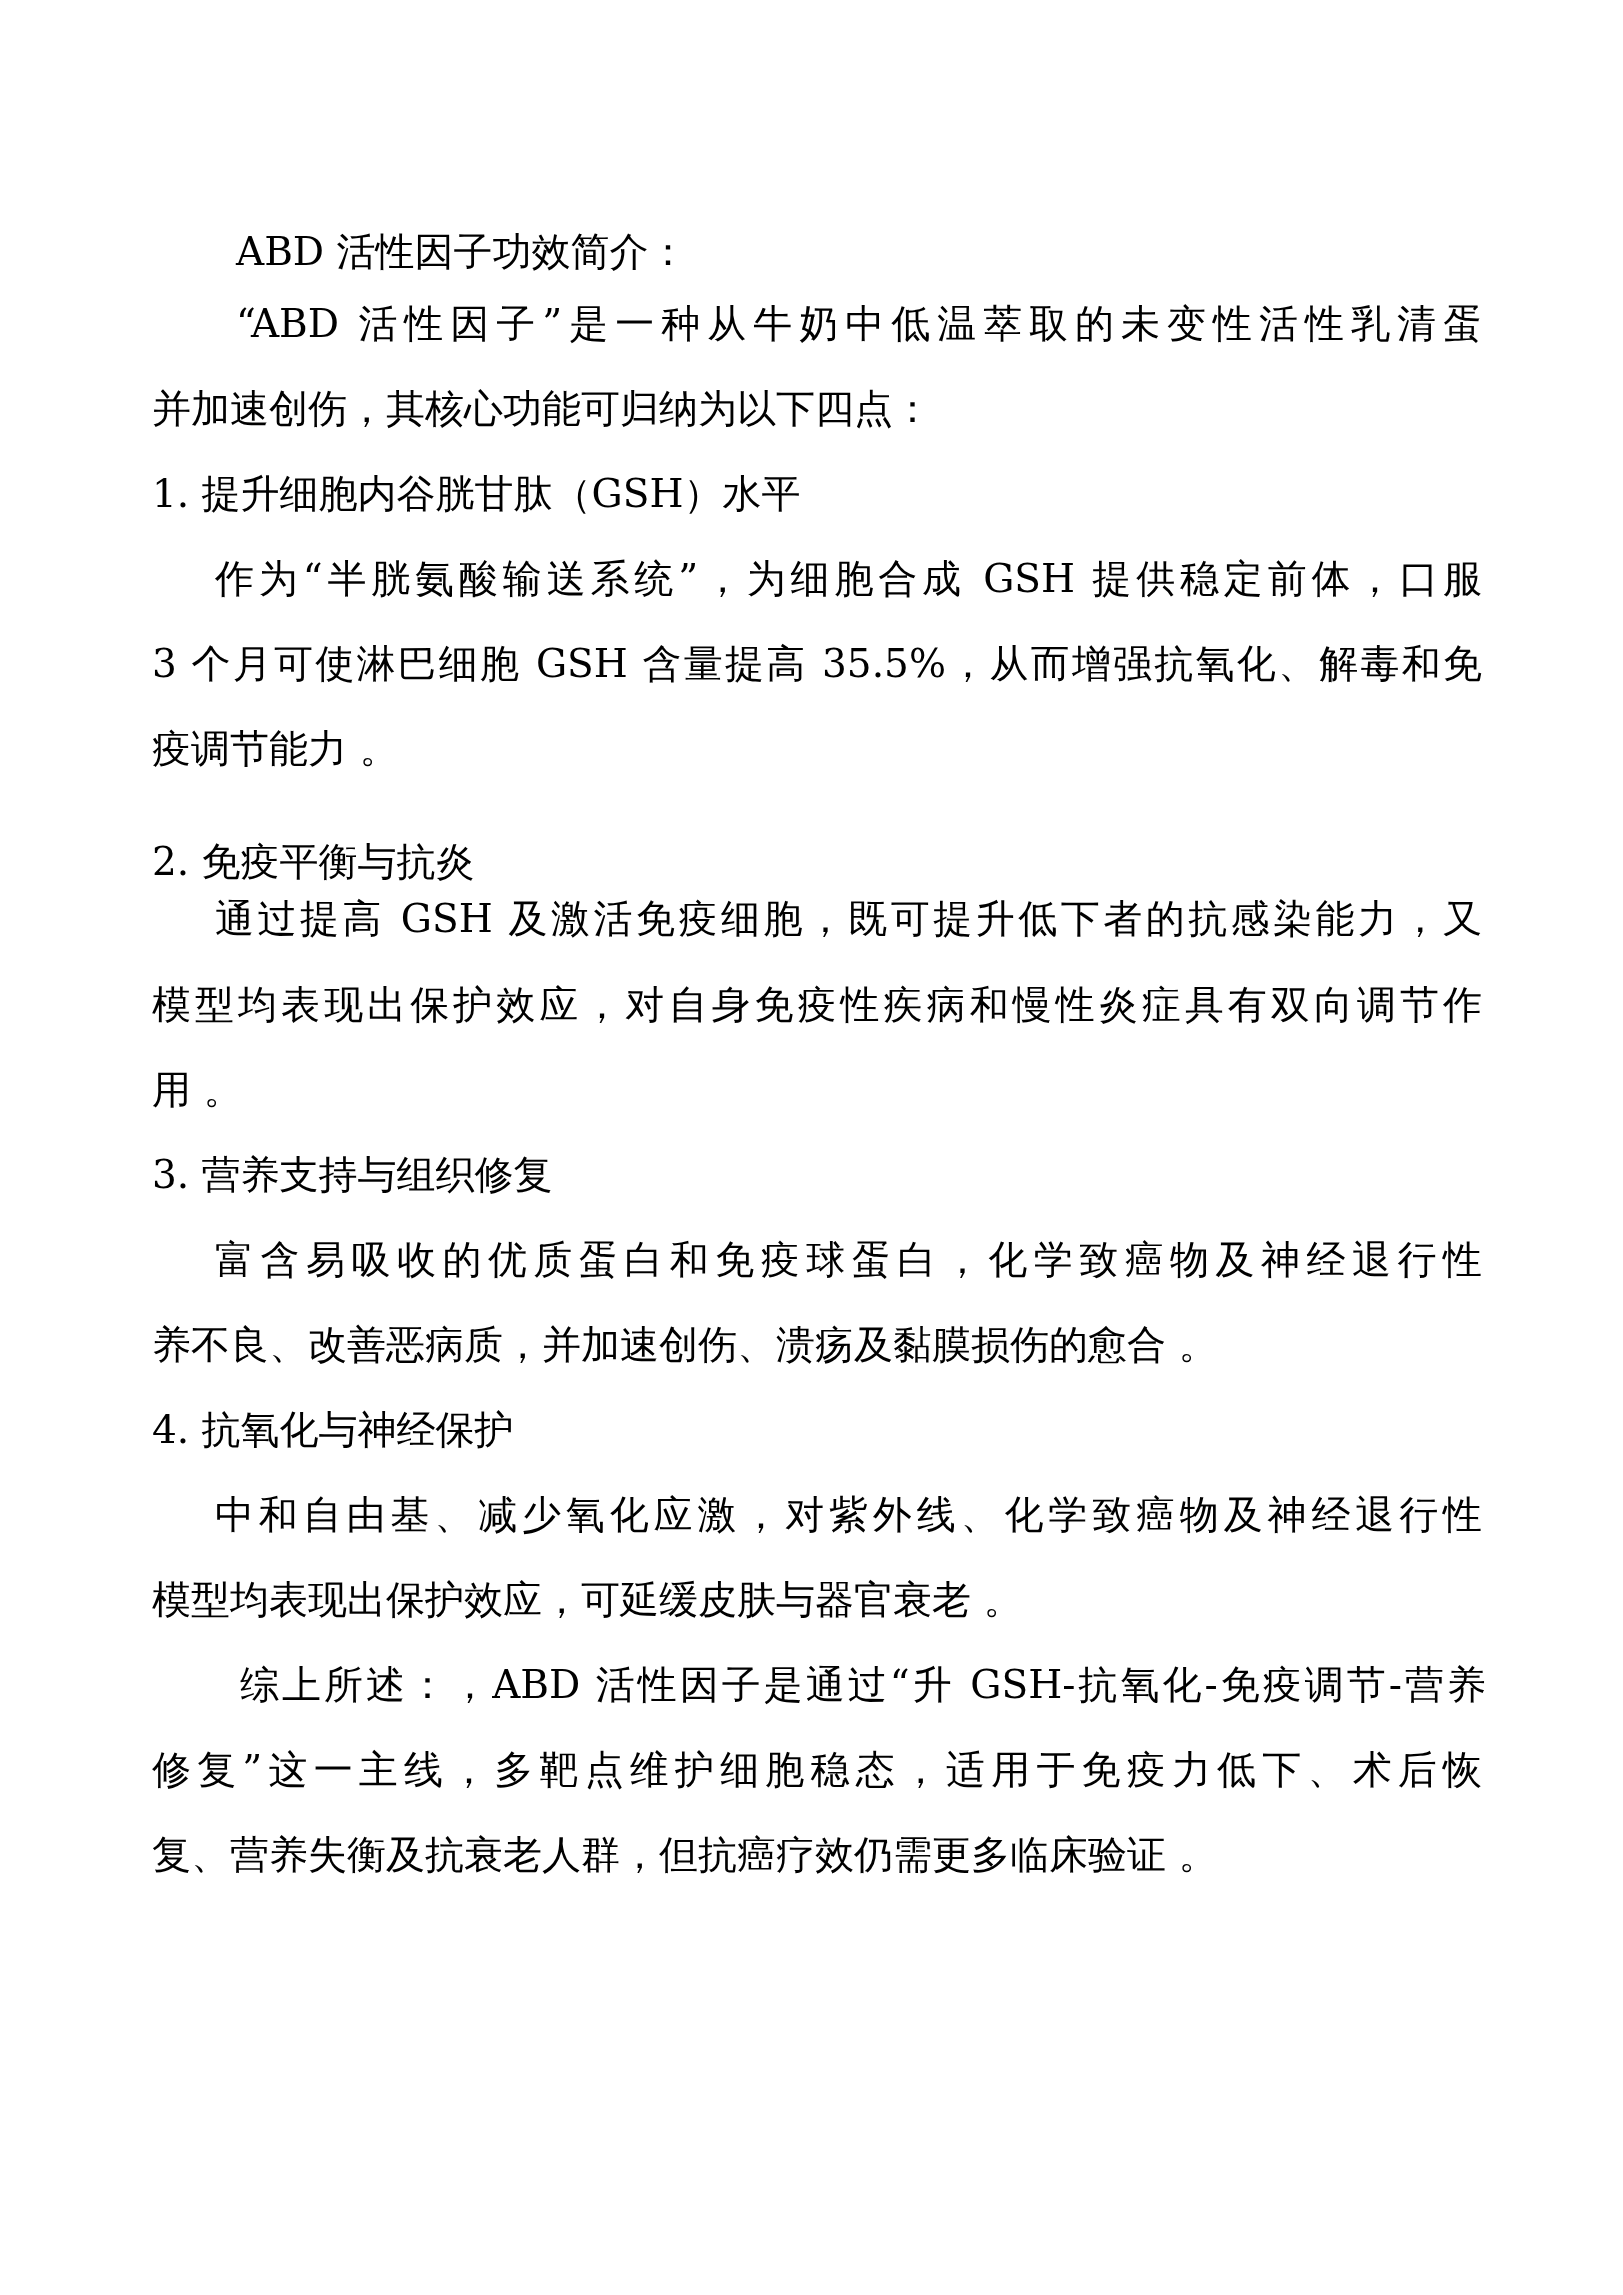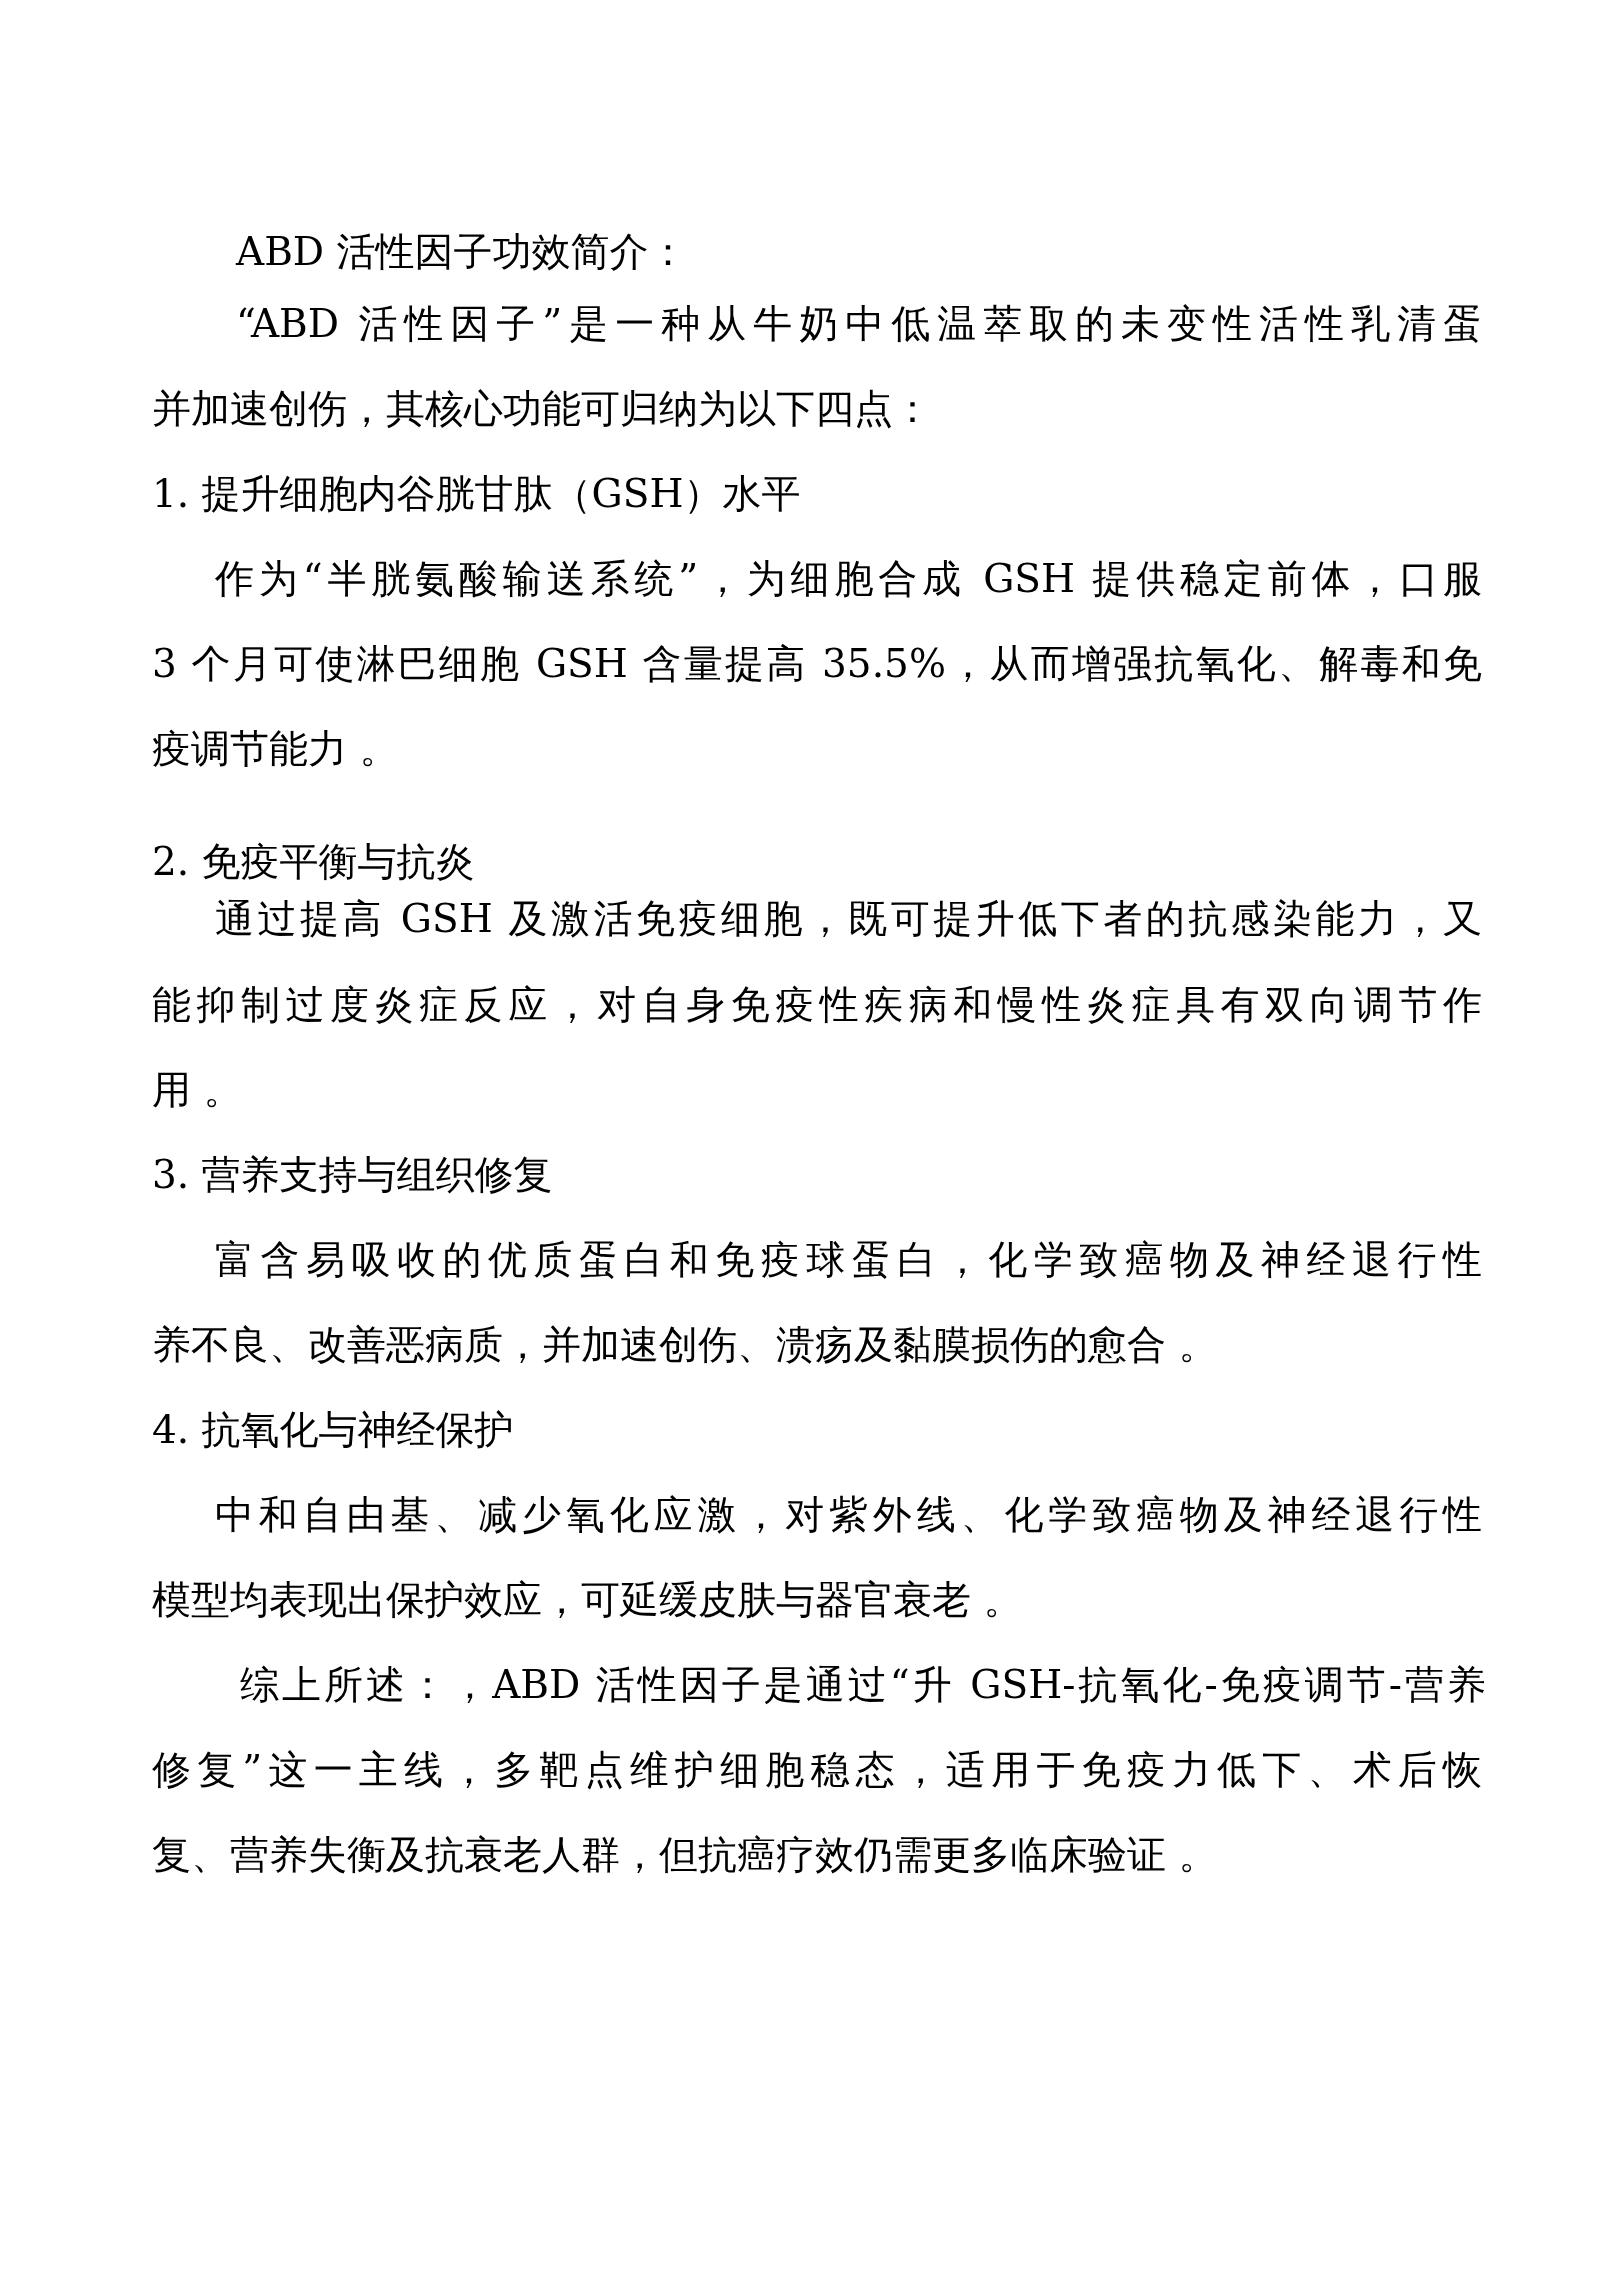--- a/index.html
+++ b/index.html
@@ -36,21 +36,21 @@
   <div class="line justify" style="top:298px; left:84px; width:1246px;">“ABD 活性因子”是一种从牛奶中低温萃取的未变性活性乳清蛋</div>
   <div class="line" style="top:383px;">并加速创伤，其核心功能可归纳为以下四点：</div>
 
   <div class="line" style="top:468px;">1.  提升细胞内谷胱甘肽（GSH）水平</div>
   <div class="line justify" style="top:553px; left:63px; width:1267px;">作为“半胱氨酸输送系统”，为细胞合成 GSH 提供稳定前体，口服</div>
   <div class="line justify" style="top:638px;">3 个月可使淋巴细胞 GSH 含量提高 35.5%，从而增强抗氧化、解毒和免</div>
   <div class="line" style="top:723px;">疫调节能力 。</div>
 
   <div class="line" style="top:808px;margin-top:28px;">2.  免疫平衡与抗炎</div>
   <div class="line justify" style="top:893px; left:63px; width:1267px;">通过提高 GSH 及激活免疫细胞，既可提升低下者的抗感染能力，又</div>
-  <div class="line justify" style="top:979px;">能抑制过度炎症反应，对自身免疫性疾病和慢性炎症具有双向调节作</div>
+  <div class="line justify" style="top:979px;">模型均表现出保护效应，对自身免疫性疾病和慢性炎症具有双向调节作</div>
   <div class="line" style="top:1064px;">用 。</div>
 
   <div class="line" style="top:1149px;">3.  营养支持与组织修复</div>
   <div class="line justify" style="top:1234px; left:63px; width:1267px;">富含易吸收的优质蛋白和免疫球蛋白，化学致癌物及神经退行性</div>
   <div class="line" style="top:1319px;">养不良、改善恶病质，并加速创伤、溃疡及黏膜损伤的愈合 。</div>
 
   <div class="line" style="top:1404px;">4.  抗氧化与神经保护</div>
   <div class="line justify" style="top:1489px; left:63px; width:1267px;">中和自由基、减少氧化应激，对紫外线、化学致癌物及神经退行性</div>
   <div class="line" style="top:1574px;">模型均表现出保护效应，可延缓皮肤与器官衰老 。</div>
 

